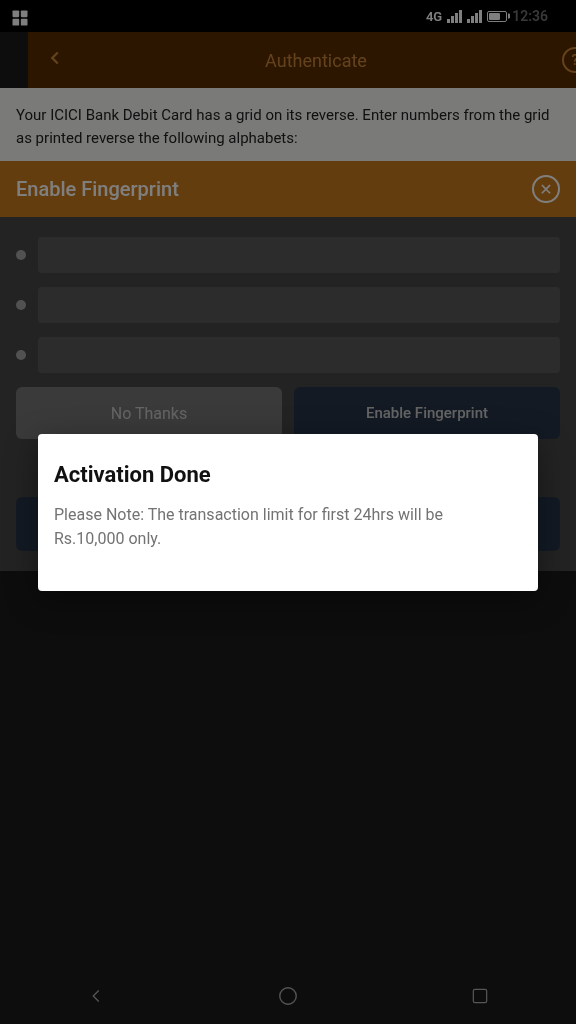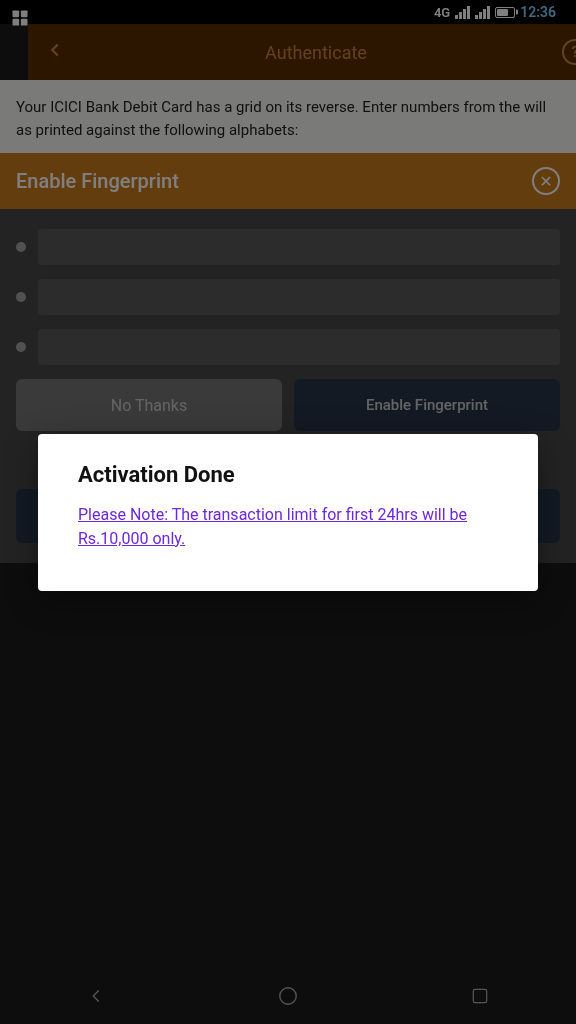--- a/index.html
+++ b/index.html
@@ -10,26 +10,26 @@
       height: 1024px;
       font-family: 'Roboto', Arial, sans-serif;
       background: #1a1a1a;
       overflow: hidden;
       position: relative;
     }
 
     
     .status-bar {
       width: 100%;
-      height: 24px;
+      height: 32px;
       background: #000;
       display: flex;
       align-items: center;
       justify-content: flex-end;
-      padding: 0 20px;
+      padding: 0 28px;
       gap: 6px;
     }
 
     .status-bar-left {
       position: absolute;
       left: 10px;
       top: 8px;
     }
 
     .status-icons {
@@ -77,21 +77,21 @@
     }
 
     .battery-fill {
       background: #fff;
       height: 100%;
       width: 70%;
       border-radius: 1px;
     }
 
     .time-text {
-      color: #7dd3fc;
+      color: #737373;
       font-size: 14px;
       font-weight: 600;
     }
 
     
     .app-header {
       width: 100%;
       height: 56px;
       background: #5a2d00;
       display: flex;
@@ -306,37 +306,36 @@
       display: flex;
       align-items: center;
       justify-content: center;
       z-index: 100;
     }
 
     .modal-dialog {
       width: 500px;
       background: #fff;
       border-radius: 4px;
-      padding: 28px 28px 16px 40px;
+      padding: 28px 28px 16px 16px;
       box-shadow: 0 8px 32px rgba(0,0,0,0.4);
     }
 
     .modal-title {
       font-size: 22px;
       font-weight: 700;
       color: #111;
       margin-bottom: 16px;
     }
 
     .modal-body {
       font-size: 16px;
-      color: #6d28d9;
+      color: #737373;
       line-height: 1.5;
       margin-bottom: 24px;
-      text-decoration: underline;
     }
 
     .modal-footer {
       display: flex;
       justify-content: flex-end;
     }
 
     .modal-ok-btn {
       color: #1a2e4a;
       font-size: 16px;
@@ -388,21 +387,21 @@
       <polyline points="15 18 9 12 15 6"></polyline>
     </svg>
   </div>
   <span class="header-title">Authenticate</span>
   <div class="header-help">
     <span>?</span>
   </div>
 </div>
 
 <div class="bg-content">
-  <p class="bg-text">Your ICICI Bank Debit Card has a grid on its reverse. Enter numbers from the will as printed against the following alphabets:</p>
+  <p class="bg-text">Your ICICI Bank Debit Card has a grid on its reverse. Enter numbers from the grid as printed reverse the following alphabets:</p>
 </div>
 
 <div class="fingerprint-banner">
   <span class="fingerprint-banner-title">Enable Fingerprint</span>
   <div class="close-circle">
     <span>✕</span>
   </div>
 </div>
 
 <div class="overlay-area">

